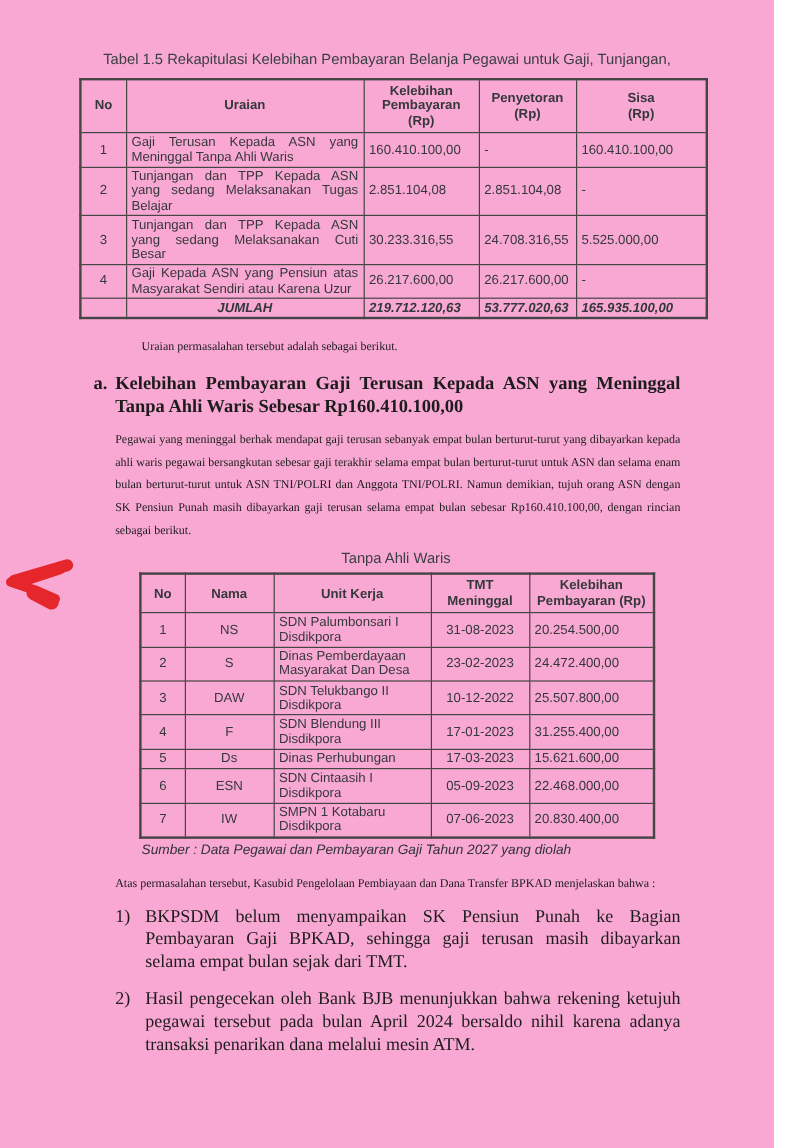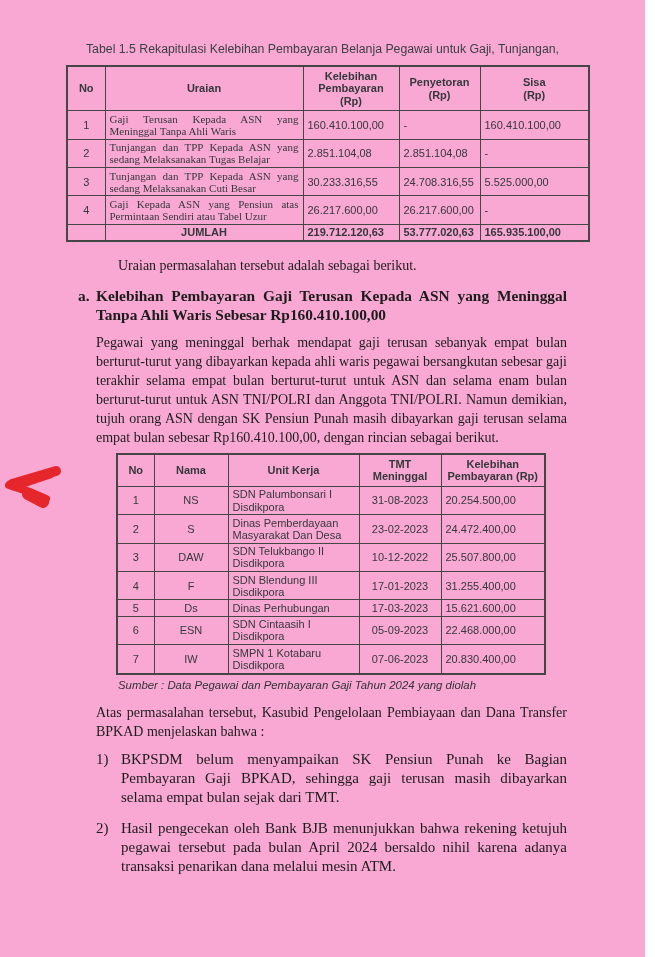--- a/index.html
+++ b/index.html
@@ -39,26 +39,26 @@
     overflow:hidden;
   }
   th{
     font-weight:bold;text-align:center;
     white-space:pre-line;
     line-height:12.4px;
     padding:3px 2px;
   }
   td.c{text-align:center;}
   td.r{padding-right:5px;}
-  td.j{text-align:justify;font-family:Liberation Serif, serif;}
-  tr.total-row td{font-weight:bold;}
+  td.j{text-align:justify;}
+  tr.total-row td{font-weight:bold;font-style:italic;}
   
   .serif-block{
     margin-left:96px;margin-right:78px;
-    font-size:14px;line-height:19px;
+    font-size:10px;line-height:19px;
     text-align:justify;
     color:#1c1c1c;
   }
   .intro{margin-top:14px;text-indent:22px;text-align:left;}
   .section-heading{
     margin-top:11px;
     font-weight:bold;
     font-size:15.4px;
     position:relative;
   }
@@ -132,21 +132,21 @@
       </tr>
       <tr>
         <td class="c">3</td>
         <td class="j">Tunjangan dan TPP Kepada ASN yang sedang Melaksanakan Cuti Besar</td>
         <td class="r">30.233.316,55</td>
         <td class="r">24.708.316,55</td>
         <td class="r">5.525.000,00</td>
       </tr>
       <tr>
         <td class="c">4</td>
-        <td class="j">Gaji Kepada ASN yang Pensiun atas Permintaan Sendiri atau Tabel Uzur</td>
+        <td class="j">Gaji Kepada ASN yang Pensiun atas Masyarakat Sendiri atau Karena Uzur</td>
         <td class="r">26.217.600,00</td>
         <td class="r">26.217.600,00</td>
         <td class="r">-</td>
       </tr>
       <tr class="total-row">
         <td></td>
         <td class="c">JUMLAH</td>
         <td class="r">219.712.120,63</td>
         <td class="r">53.777.020,63</td>
         <td class="r">165.935.100,00</td>
@@ -164,20 +164,21 @@
   <div class="serif-block section-para">Pegawai yang meninggal berhak mendapat gaji terusan sebanyak empat bulan berturut-turut yang dibayarkan kepada ahli waris pegawai bersangkutan sebesar gaji terakhir selama empat bulan berturut-turut untuk ASN dan selama enam bulan berturut-turut untuk ASN TNI/POLRI dan Anggota TNI/POLRI. Namun demikian, tujuh orang ASN dengan SK Pensiun Punah masih dibayarkan gaji terusan selama empat bulan sebesar Rp160.410.100,00, dengan rincian sebagai berikut.</div>
 
   <svg class="red-scribble" viewBox="0 0 72 60" xmlns="http://www.w3.org/2000/svg">
     <path d="M56 13 L12 26" fill="none" stroke-width="10" stroke-linecap="round" stroke="#e5262a"></path>
     <path d="M50 16 L14 28" fill="none" stroke-width="9" stroke-linecap="round" stroke="#e5262a"></path>
     <path d="M9 27 L30 34 L46 41" fill="none" stroke-width="8" stroke-linecap="round" stroke="#e5262a"></path>
     <path d="M28 36 L43 44" fill="none" stroke-width="12" stroke-linecap="round" stroke="#e5262a"></path>
   </svg>
 
   <div class="tbl-title t16-title">
+    <div>Tanpa Ahli Waris</div>
   </div>
 
   <table class="t16">
     <colgroup>
       <col style="width:37px">
         <col style="width:74px">
         <col style="width:131px">
         <col style="width:82px">
         <col style="width:104px">
     </colgroup>
@@ -238,21 +239,21 @@
       <tr>
         <td class="c">7</td>
         <td class="c">IW</td>
         <td>SMPN 1 Kotabaru Disdikpora</td>
         <td class="c">07-06-2023</td>
         <td class="r">20.830.400,00</td>
       </tr>
     </tbody>
   </table>
 
-  <div class="source-note">Sumber : Data Pegawai dan Pembayaran Gaji Tahun 2024 yang diolah</div>
+  <div class="source-note">Sumber : Data Pegawai dan Pembayaran Gaji Tahun 2027 yang diolah</div>
 
   <div class="serif-block closing-para">Atas permasalahan tersebut, Kasubid Pengelolaan Pembiayaan dan Dana Transfer BPKAD menjelaskan bahwa :</div>
 
   <div class="list-item li-1">
     <span class="num">1)</span>
     <span>BKPSDM belum menyampaikan SK Pensiun Punah ke Bagian Pembayaran Gaji BPKAD, sehingga gaji terusan masih dibayarkan selama empat bulan sejak dari TMT.</span>
   </div>
   <div class="list-item li-2">
     <span class="num">2)</span>
     <span>Hasil pengecekan oleh Bank BJB menunjukkan bahwa rekening ketujuh pegawai tersebut pada bulan April 2024 bersaldo nihil karena adanya transaksi penarikan dana melalui mesin ATM.</span>

